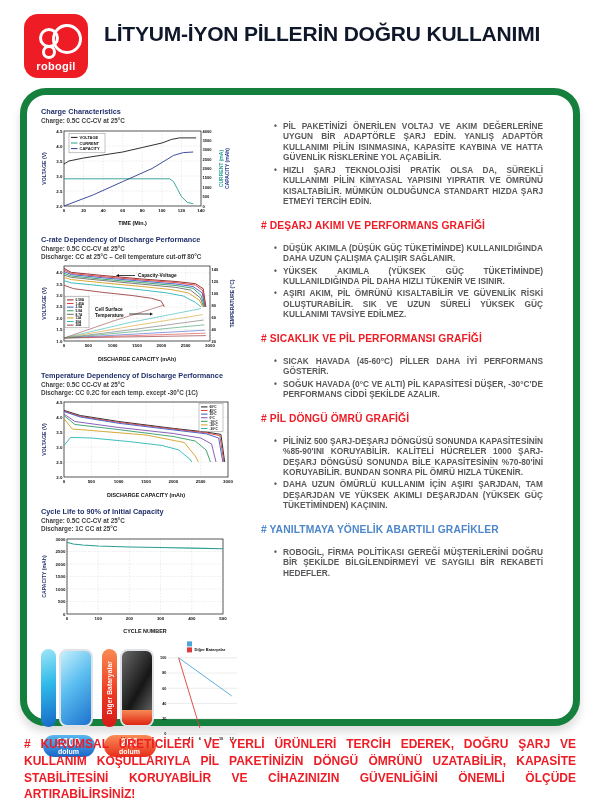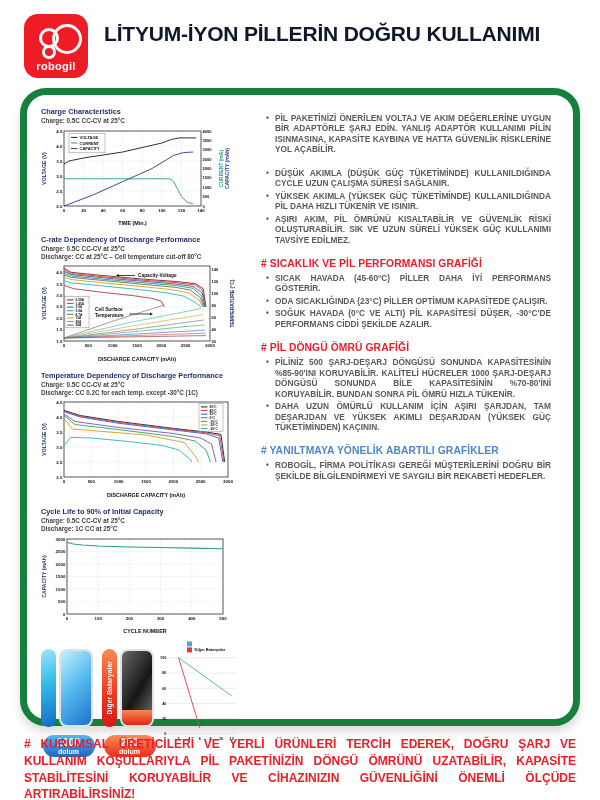--- a/index.html
+++ b/index.html
@@ -48,21 +48,21 @@
     line-height:1;padding-top:2px;box-sizing:border-box;}
   .fill-blue{background:linear-gradient(180deg,#58b7f0,#1a67c8);}
   .fill-red{background:linear-gradient(180deg,#fa8d56,#e72d1b);}
   .fill-label .num{font-size:10.5px;font-weight:800;display:block;}
   .fill-label .unit{font-size:7px;font-weight:600;display:block;margin-top:.5px;}
   
   .section{margin-bottom:13px;}
   .sec-head{font-size:10.3px;font-weight:800;letter-spacing:.1px;margin-bottom:3px;}
   .sec-head.red{color:#ee1c25;}
   .sec-head.blue{color:#4d87c9;}
-  .section ul{margin:4px;padding:0;list-style:none;}
+  .section ul{margin:12px;padding:0;list-style:none;}
   .section li{position:relative;padding-left:10px;color:#58595b;font-weight:bold;font-size:8.3px;
     line-height:1.26;text-align:justify;margin-bottom:2px;}
   .section li::before{content:"•";position:absolute;left:1px;top:0;color:#58595b;}
   
   .footer{margin:10px 24px 0;color:#ee1c25;font-weight:800;font-size:12px;line-height:1.4;
     text-align:justify;}
 </style>
 </head>
 <body>
 
@@ -380,36 +380,37 @@
         </svg>
     </div>
 
   </div>
 
   <div class="rightcol">
 
     <div class="section">
       <ul>
         <li>PİL PAKETİNİZİ ÖNERİLEN VOLTAJ VE AKIM DEĞERLERİNE UYGUN BİR ADAPTÖRLE ŞARJ EDİN. YANLIŞ ADAPTÖR KULLANIMI PİLİN ISINMASINA, KAPASİTE KAYBINA VE HATTA GÜVENLİK RİSKLERİNE YOL AÇABİLİR.</li>
+        <li>HIZLI ŞARJ TEKNOLOJİSİ PRATİK OLSA DA, SÜREKLİ KULLANIMI PİLİN KİMYASAL YAPISINI YIPRATIR VE ÖMRÜNÜ KISALTABİLİR. MÜMKÜN OLDUĞUNCA STANDART HIZDA ŞARJ ETMEYİ TERCİH EDİN.</li>
       </ul>
     </div>
 
     <div class="section">
+      <div class="sec-head red"># DEŞARJ AKIMI VE PERFORMANS GRAFİĞİ</div>
       <ul>
-        <li>DÜŞÜK AKIMLA (DÜŞÜK GÜÇ TÜKETİMİNDE) KULLANILDIĞINDA CYCLE UZUN ÇALIŞMA SÜRESİ SAĞLANIR.</li>
+        <li>DÜŞÜK AKIMLA (DÜŞÜK GÜÇ TÜKETİMİNDE) KULLANILDIĞINDA DAHA UZUN ÇALIŞMA ÇALIŞIR SAĞLANIR.</li>
         <li>YÜKSEK AKIMLA (YÜKSEK GÜÇ TÜKETİMİNDE) KULLANILDIĞINDA PİL DAHA HIZLI TÜKENİR VE ISINIR.</li>
         <li>AŞIRI AKIM, PİL ÖMRÜNÜ KISALTABİLİR VE GÜVENLİK RİSKİ OLUŞTURABİLİR. SIK VE UZUN SÜRELİ YÜKSEK GÜÇ KULLANIMI TAVSİYE EDİLMEZ.</li>
       </ul>
     </div>
 
     <div class="section">
       <div class="sec-head red"># SICAKLIK VE PİL PERFORMANSI GRAFİĞİ</div>
       <ul>
         <li>SICAK HAVADA (45-60°C) PİLLER DAHA İYİ PERFORMANS GÖSTERİR.</li>
-        <li>ODA SICAKLIĞINDA (23°C) PİLLER OPTİMUM KAPASİTEDE ÇALIŞIR.</li>
         <li>SOĞUK HAVADA (0°C VE ALTI) PİL KAPASİTESİ DÜŞER, -30°C'DE PERFORMANS CİDDİ ŞEKİLDE AZALIR.</li>
       </ul>
     </div>
 
     <div class="section">
       <div class="sec-head red"># PİL DÖNGÜ ÖMRÜ GRAFİĞİ</div>
       <ul>
         <li>PİLİNİZ 500 ŞARJ-DEŞARJ DÖNGÜSÜ SONUNDA KAPASİTESİNİN %85-90'INI KORUYABİLİR. KALİTELİ HÜCRELER 1000 ŞARJ-DEŞARJ DÖNGÜSÜ SONUNDA BİLE KAPASİTESİNİN %70-80'İNİ KORUYABİLİR. BUNDAN SONRA PİL ÖMRÜ HIZLA TÜKENİR.</li>
         <li>DAHA UZUN ÖMÜRLÜ KULLANIM İÇİN AŞIRI ŞARJDAN, TAM DEŞARJDAN VE YÜKSEK AKIMLI DEŞARJDAN (YÜKSEK GÜÇ TÜKETİMİNDEN) KAÇININ.</li>
       </ul>

